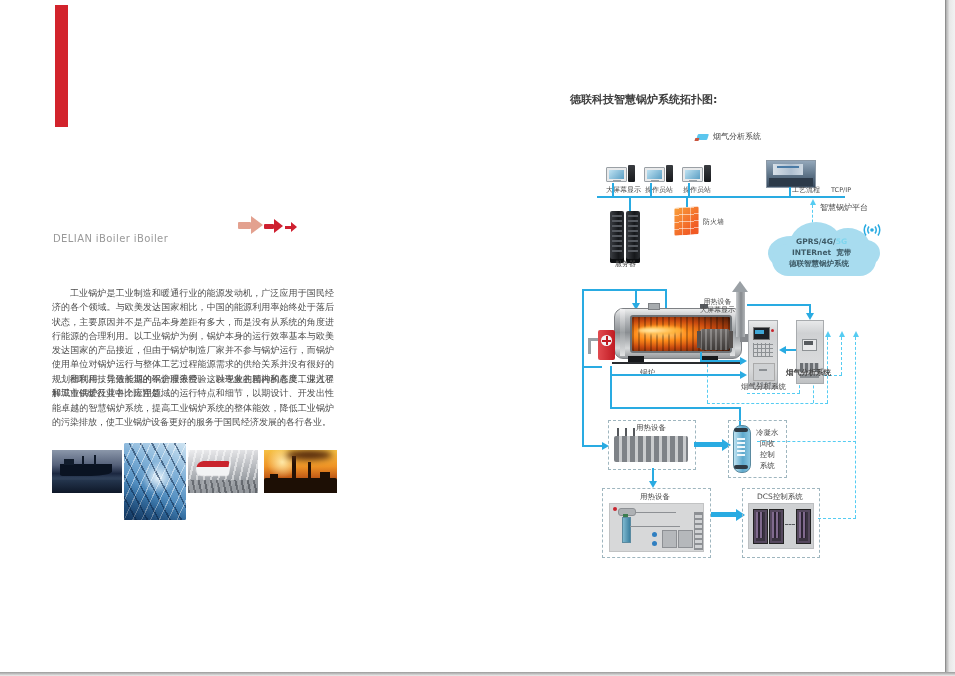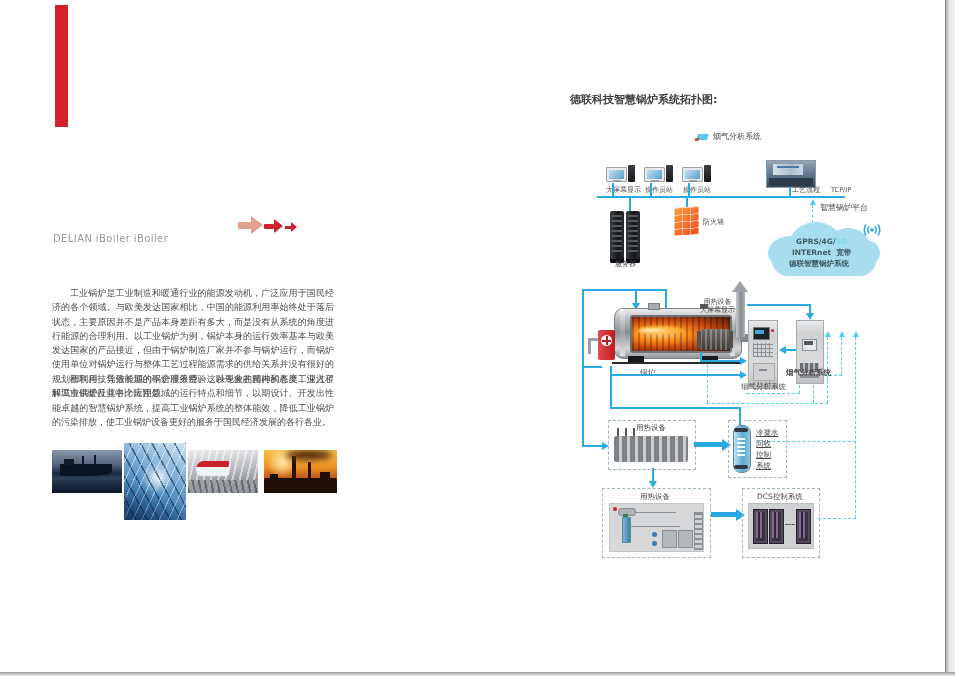--- a/index.html
+++ b/index.html
@@ -287,21 +287,21 @@
 
   <div class="vline" style="left:652px;top:468px;height:13px;"></div>
   <div class="arr-d" style="left:649px;top:481px;"></div>
 
   <div class="dashbox" style="left:728px;top:420px;width:57px;height:56px;"></div>
   <div class="abs" style="left:733px;top:425px;width:16px;height:46px;border-radius:8px;background:linear-gradient(90deg,#bfe3f2,#5da8cc 55%,#8cc8e2);border:1px solid #5a8aa0;">
     <div class="abs" style="left:3px;top:12px;width:8px;height:20px;background:repeating-linear-gradient(180deg,#f0f8fc 0 2px,transparent 2px 4px);"></div>
     <div class="abs" style="left:0px;top:2px;width:14px;height:4px;background:#2e3a44;border-radius:2px;"></div>
     <div class="abs" style="left:0px;top:39px;width:14px;height:4px;background:#2e3a44;border-radius:2px;"></div>
   </div>
-  <div class="lbl" style="left:756px;top:428px;font-size:7.5px;line-height:1.45;text-decoration:underline;">
+  <div class="lbl" style="left:756px;top:428px;font-size:7.5px;text-align:center;line-height:1.45;">
     <span>冷凝水</span><br>
     <span>回收</span><br>
     <span>控制</span><br>
     <span>系统</span>
   </div>
 
   <div class="dashbox" style="left:602px;top:488px;width:107px;height:68px;"></div>
   <div class="boxlbl" style="left:640px;top:492px;">用热设备</div>
   <div class="abs" style="left:609px;top:503px;width:93px;height:47px;background:#d7d8d9;border:1px solid #c2c3c4;">
     <div class="abs" style="left:8px;top:4px;width:16px;height:6px;background:#aeb1b4;border-radius:3px;border:1px solid #8d9094;"></div>

